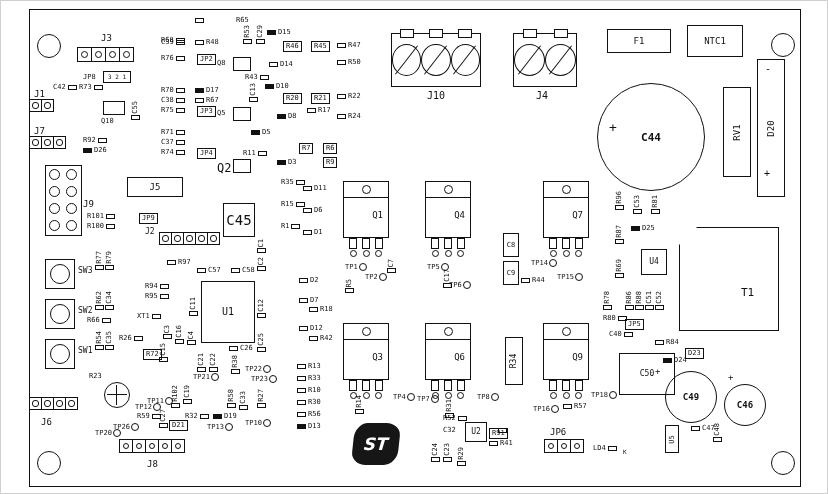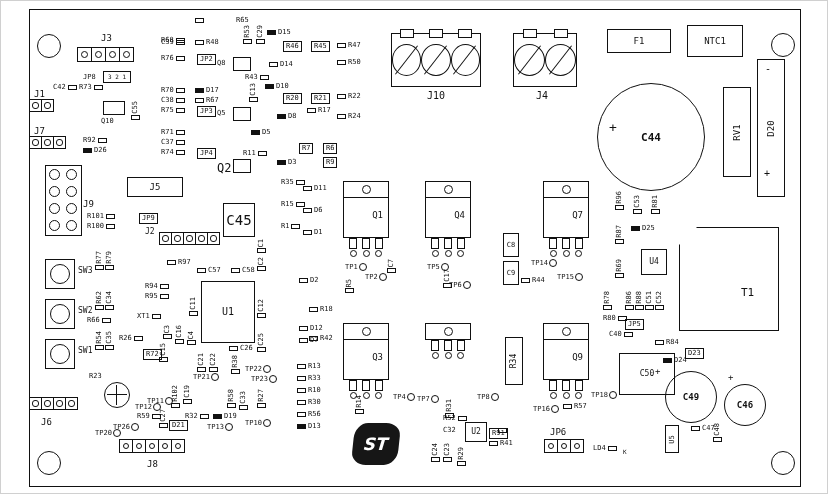--- a/index.html
+++ b/index.html
@@ -287,20 +287,23 @@
         <div class="qf">
           <i></i>
           <i></i>
           <i></i>
         </div>
       </div>
       <div class="q" style="left: 424px; top: 322px;">
         <div class="qt">
           <i></i>
         </div>
+        <div class="qb">
+          <span>Q6</span>
+        </div>
         <div class="ql">
           <i></i>
           <i></i>
           <i></i>
         </div>
         <div class="qf">
           <i></i>
           <i></i>
           <i></i>
         </div>
@@ -620,21 +623,21 @@
         <i class="bx"></i>
       </div>
       <div class="part v" style="left: 158px; top: 342px;">
         <span class="lb">C15</span>
         <i class="bx"></i>
       </div>
       <div class="part" style="left: 298px; top: 276px;">
         <i class="bx"></i>
         <span>D2</span>
       </div>
-      <div class="part" style="left: 298px; top: 296px; margin-top: 40px;">
+      <div class="part" style="left: 298px; top: 296px;">
         <i class="bx"></i>
         <span>D7</span>
       </div>
       <div class="part" style="left: 308px; top: 305px;">
         <i class="bx"></i>
         <span>R18</span>
       </div>
       <div class="part" style="left: 298px; top: 324px;">
         <i class="bx"></i>
         <span>D12</span>

